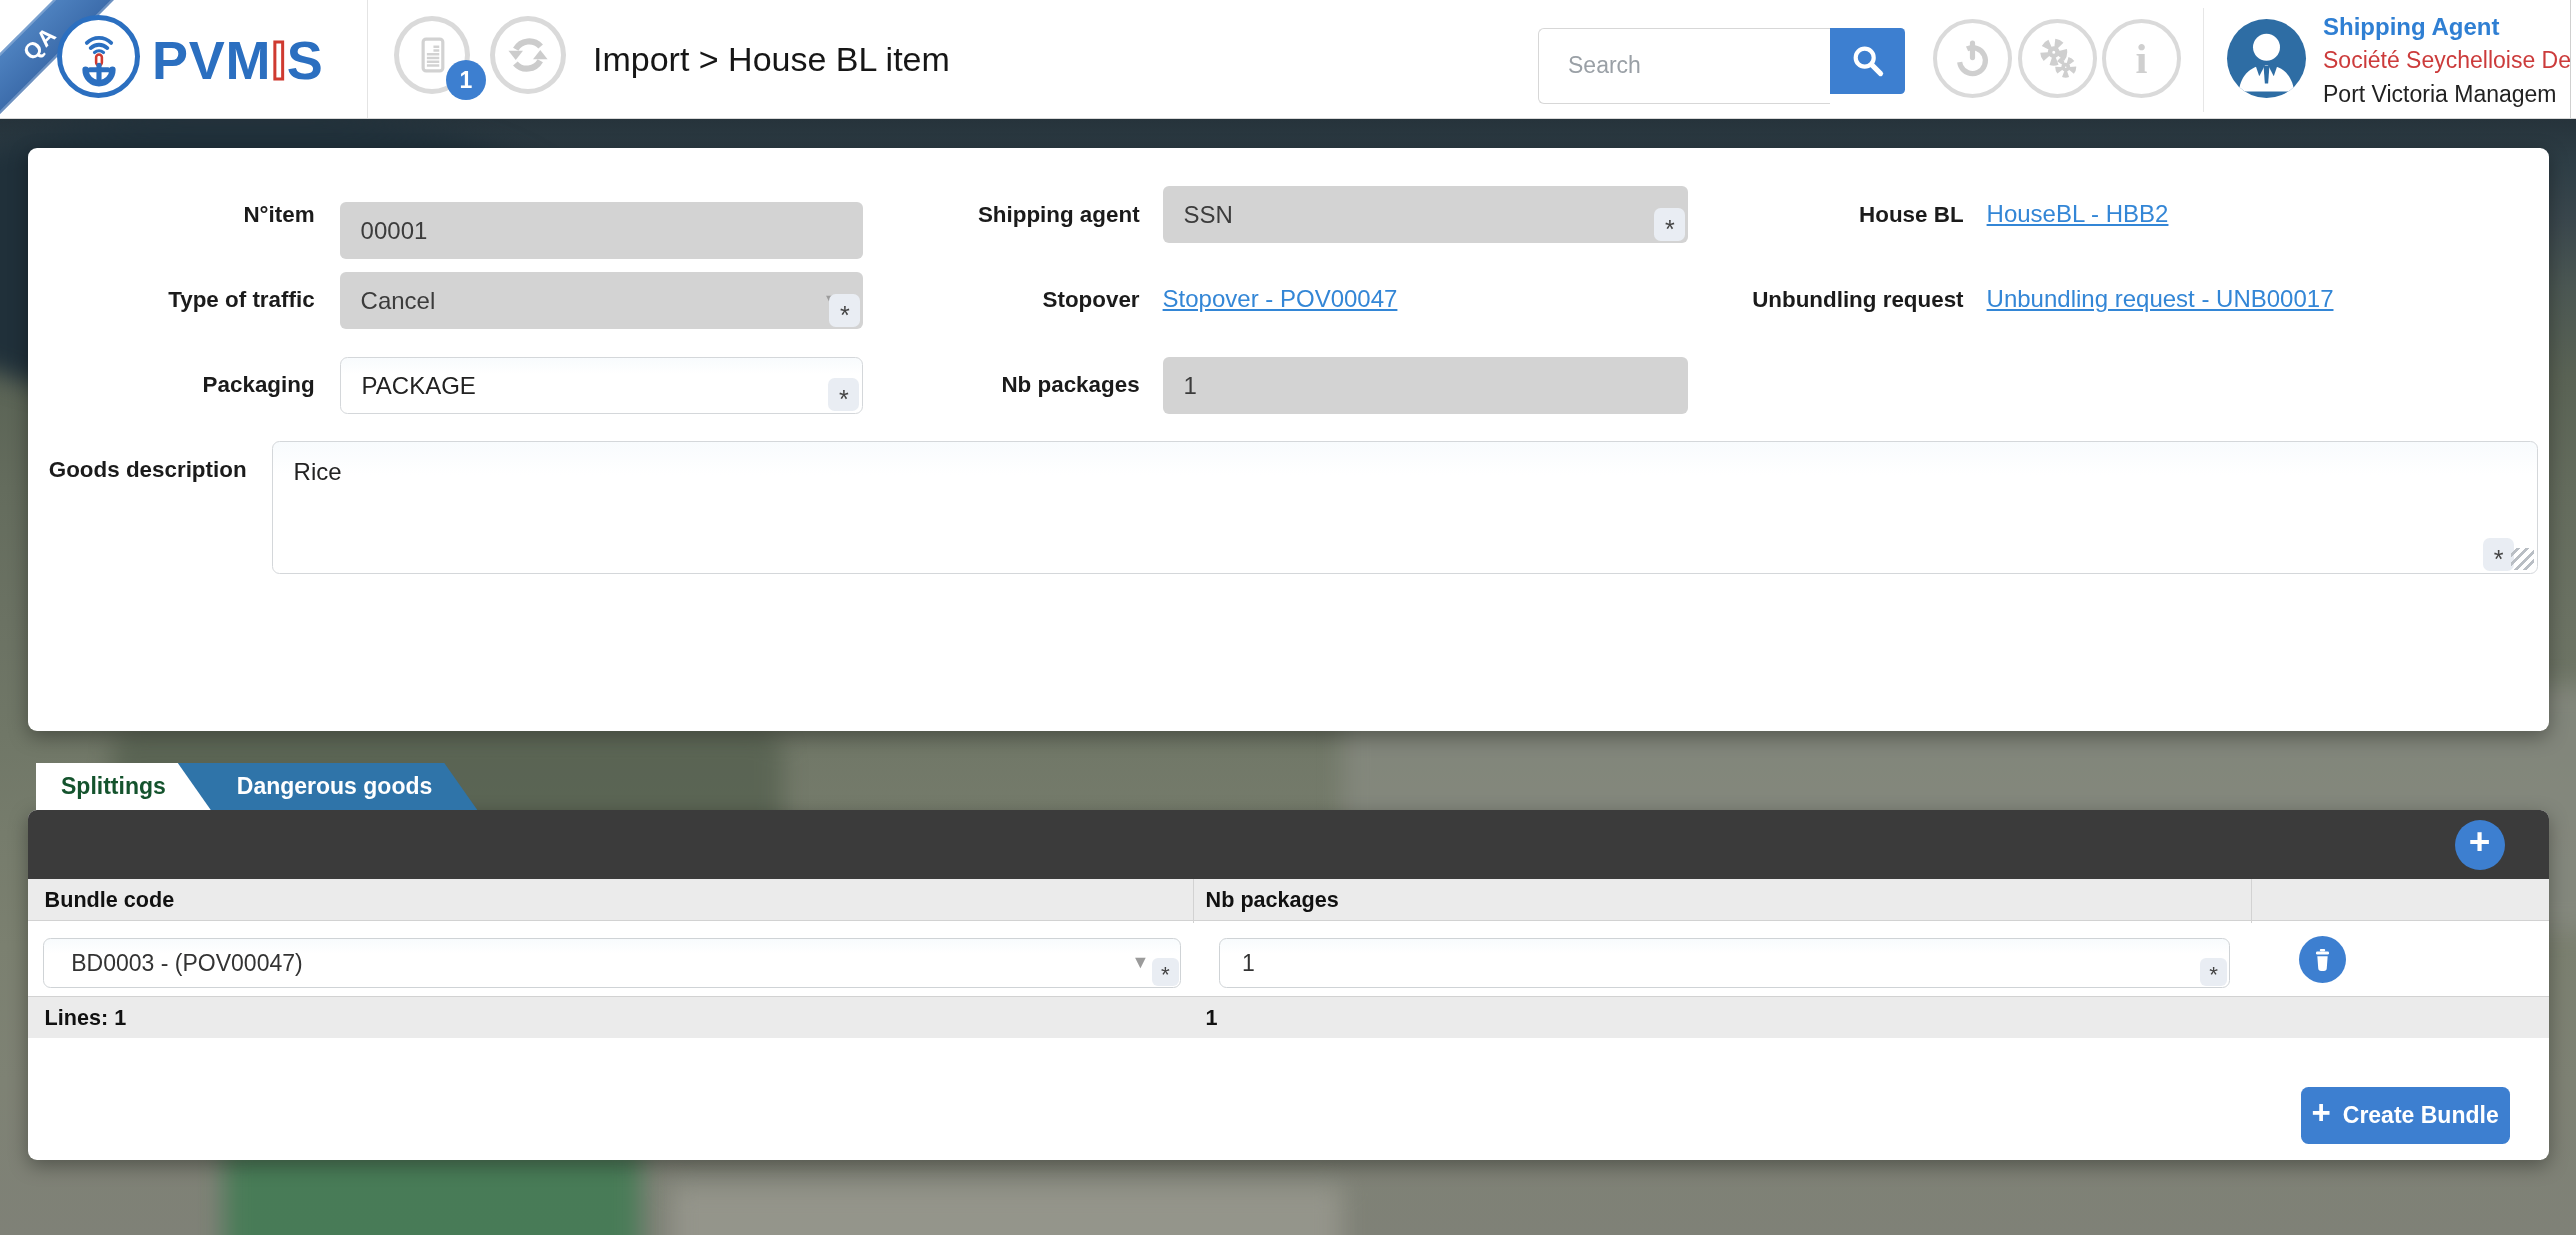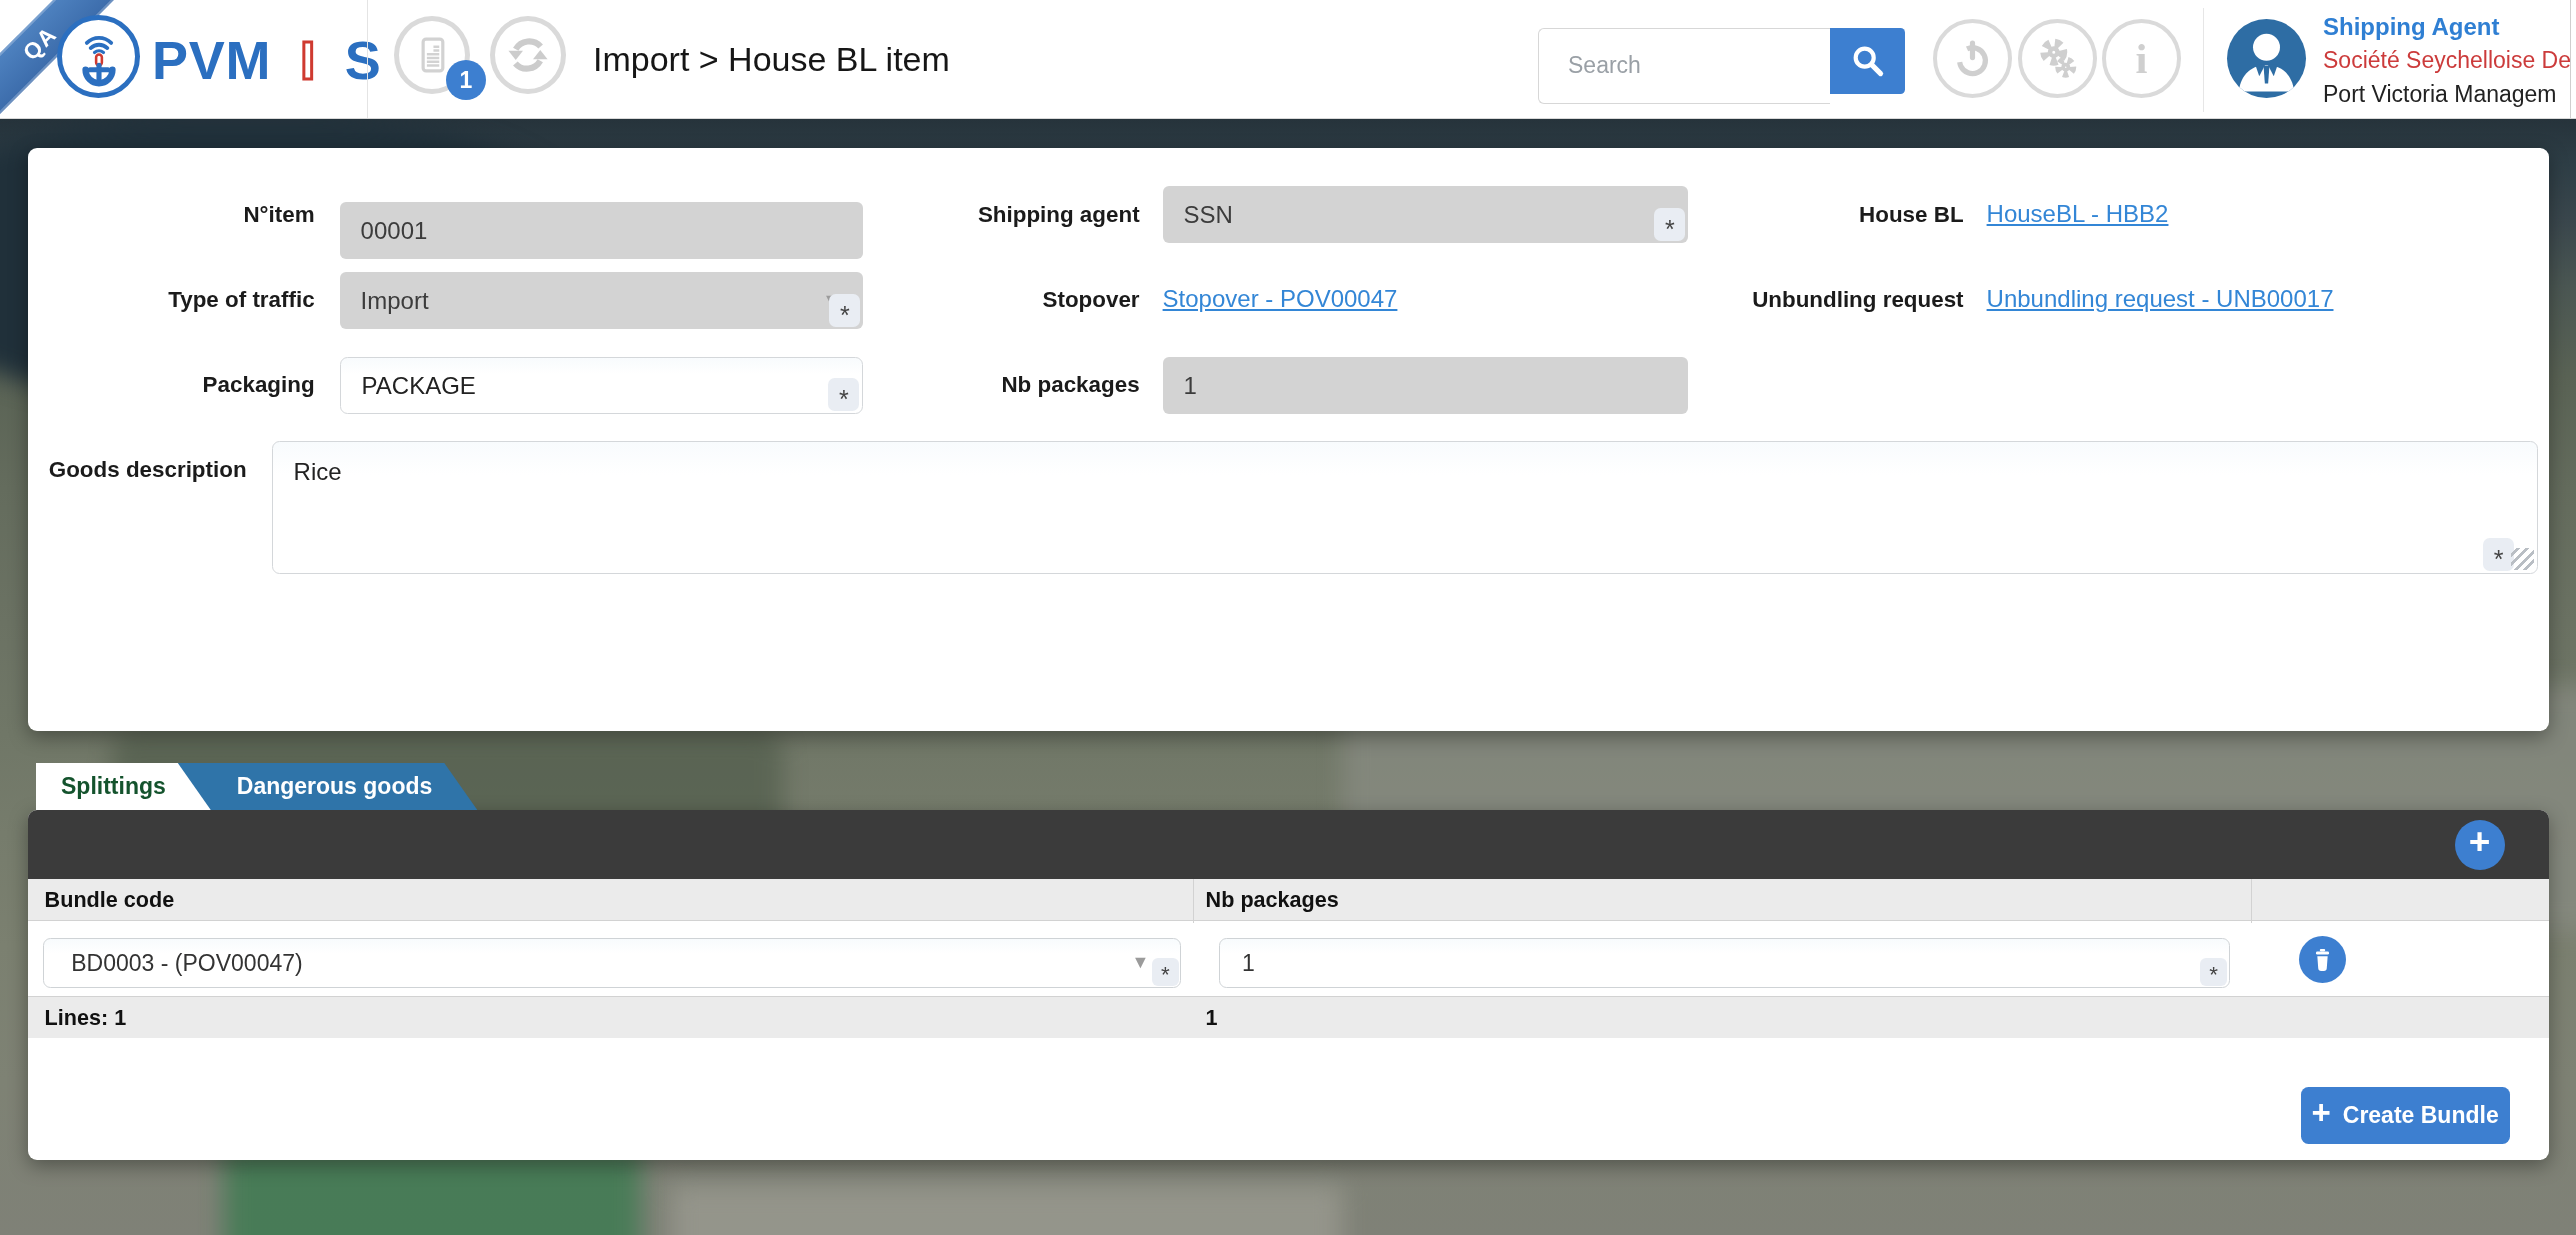--- a/index.html
+++ b/index.html
@@ -22,21 +22,21 @@
   
   .header { position:absolute; left:0; top:0; width:2576px; height:119px; background:#fff;
     border-bottom:0.7px solid #d9d9d9; overflow:hidden; z-index:30; }
   .ribbon { position:absolute; left:-72px; top:22.4px; width:224px; height:43px;
     background:linear-gradient(180deg,#4e82c0,#3c6cab); transform:rotate(-45deg);
     display:flex; align-items:center; justify-content:center; box-shadow:0 0 0 2.2px rgba(255,255,255,.25) inset; }
   .ribbon span { color:#fff; font-weight:bold; font-size:22.4px; letter-spacing:1.5px; }
   .logo-circle { position:absolute; left:57px; top:15px; width:83px; height:83px; border:5.2px solid #2b6fc0;
     border-radius:50%; display:flex; align-items:center; justify-content:center; background:#fff; }
   .brand { position:absolute; left:152px; top:0; height:119px; display:flex; align-items:center;
-    font-size:54px; font-weight:bold; letter-spacing:0.7px;gap:29px; }
+    font-size:54px; font-weight:bold; letter-spacing:0.7px; }
   .brand .blue { color:#2b6fc0; }
   .brand .hollow { color:#fff; -webkit-text-stroke:3px #cf3a30; }
   .hdiv { position:absolute; top:0; width:0.7px; height:119px; background:#e4e4e4; }
   .oval { position:absolute; top:16.4px; width:76px; height:78px; border:5.2px solid #dadada; border-radius:50%;
     display:flex; align-items:center; justify-content:center; background:#fff; }
   .badge { position:absolute; left:446px; top:60px; width:40px; height:40px; border-radius:50%;
     background:#3d7fd0; color:#fff; font-size:23px; font-weight:bold; display:flex; align-items:center;
     justify-content:center; z-index:2; }
   .page-title { position:absolute; left:593px; top:0; height:118px; display:flex; align-items:center;
     font-size:34px; color:#161616; }
@@ -263,21 +263,21 @@
     <div class="gfield" style="left:1135px; top:38px; width:525px;">
       <span>SSN</span>
       <span class="req">*</span>
     </div>
 
     <div class="flabel" style="left:1712px; top:54px; width:224px;">House BL</div>
     <a class="flink" style="left:1959px; top:52px;" href="#">HouseBL - HBB2</a>
 
     <div class="flabel" style="left:63px; top:139px; width:224px;">Type of traffic</div>
     <div class="gfield" style="left:312px; top:124px; width:523px;">
-      <span>Import</span>
+      <span>Cancel</span>
       <span class="ddarrow">▼</span>
       <span class="req">*</span>
     </div>
 
     <div class="flabel" style="left:888px; top:139px; width:224px;">Stopover</div>
     <a class="flink" style="left:1135px; top:137px;" href="#">Stopover - POV00047</a>
 
     <div class="flabel" style="left:1712px; top:139px; width:224px;">Unbundling request</div>
     <a class="flink" style="left:1959px; top:137px;" href="#">Unbundling request - UNB00017</a>
 

